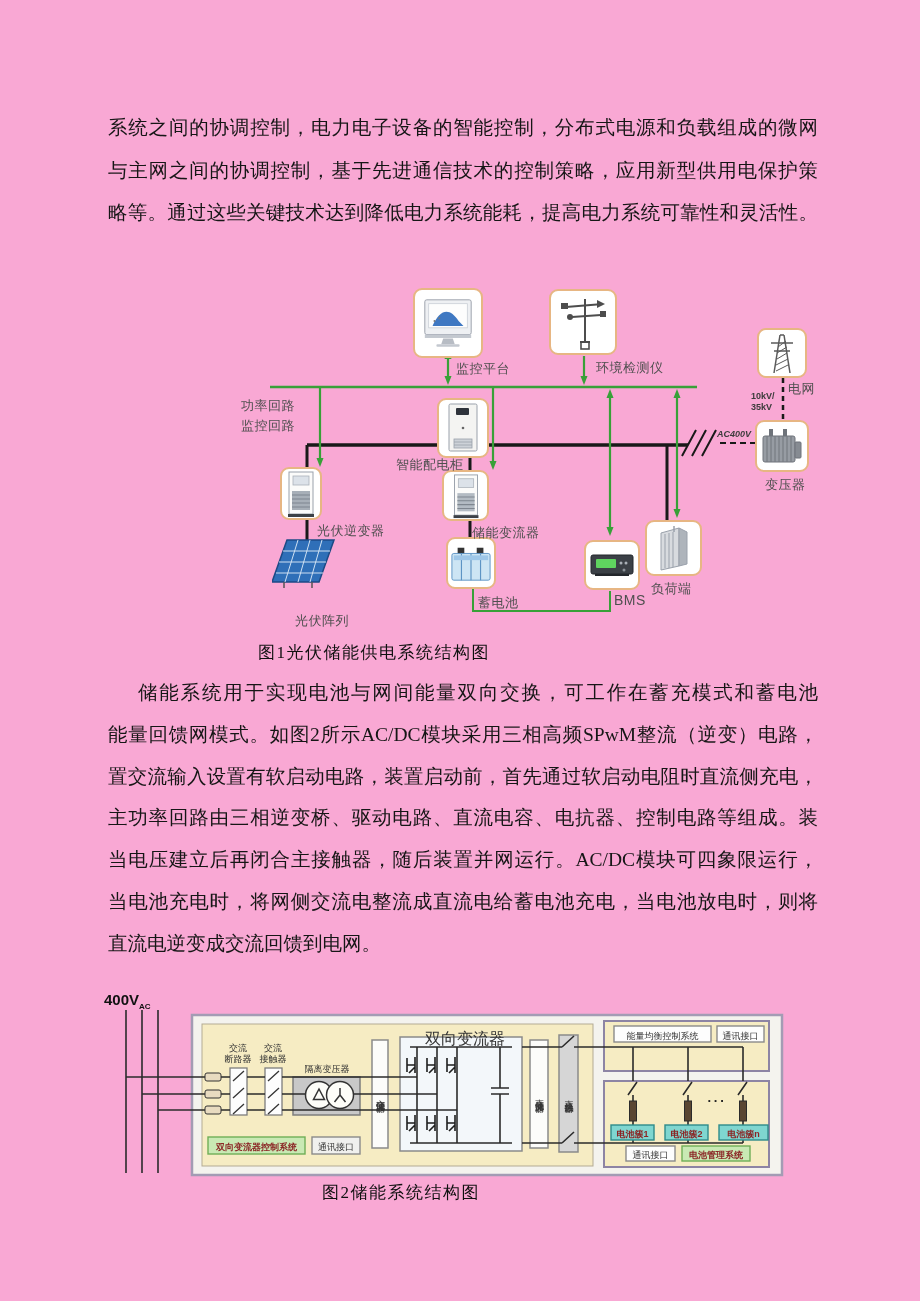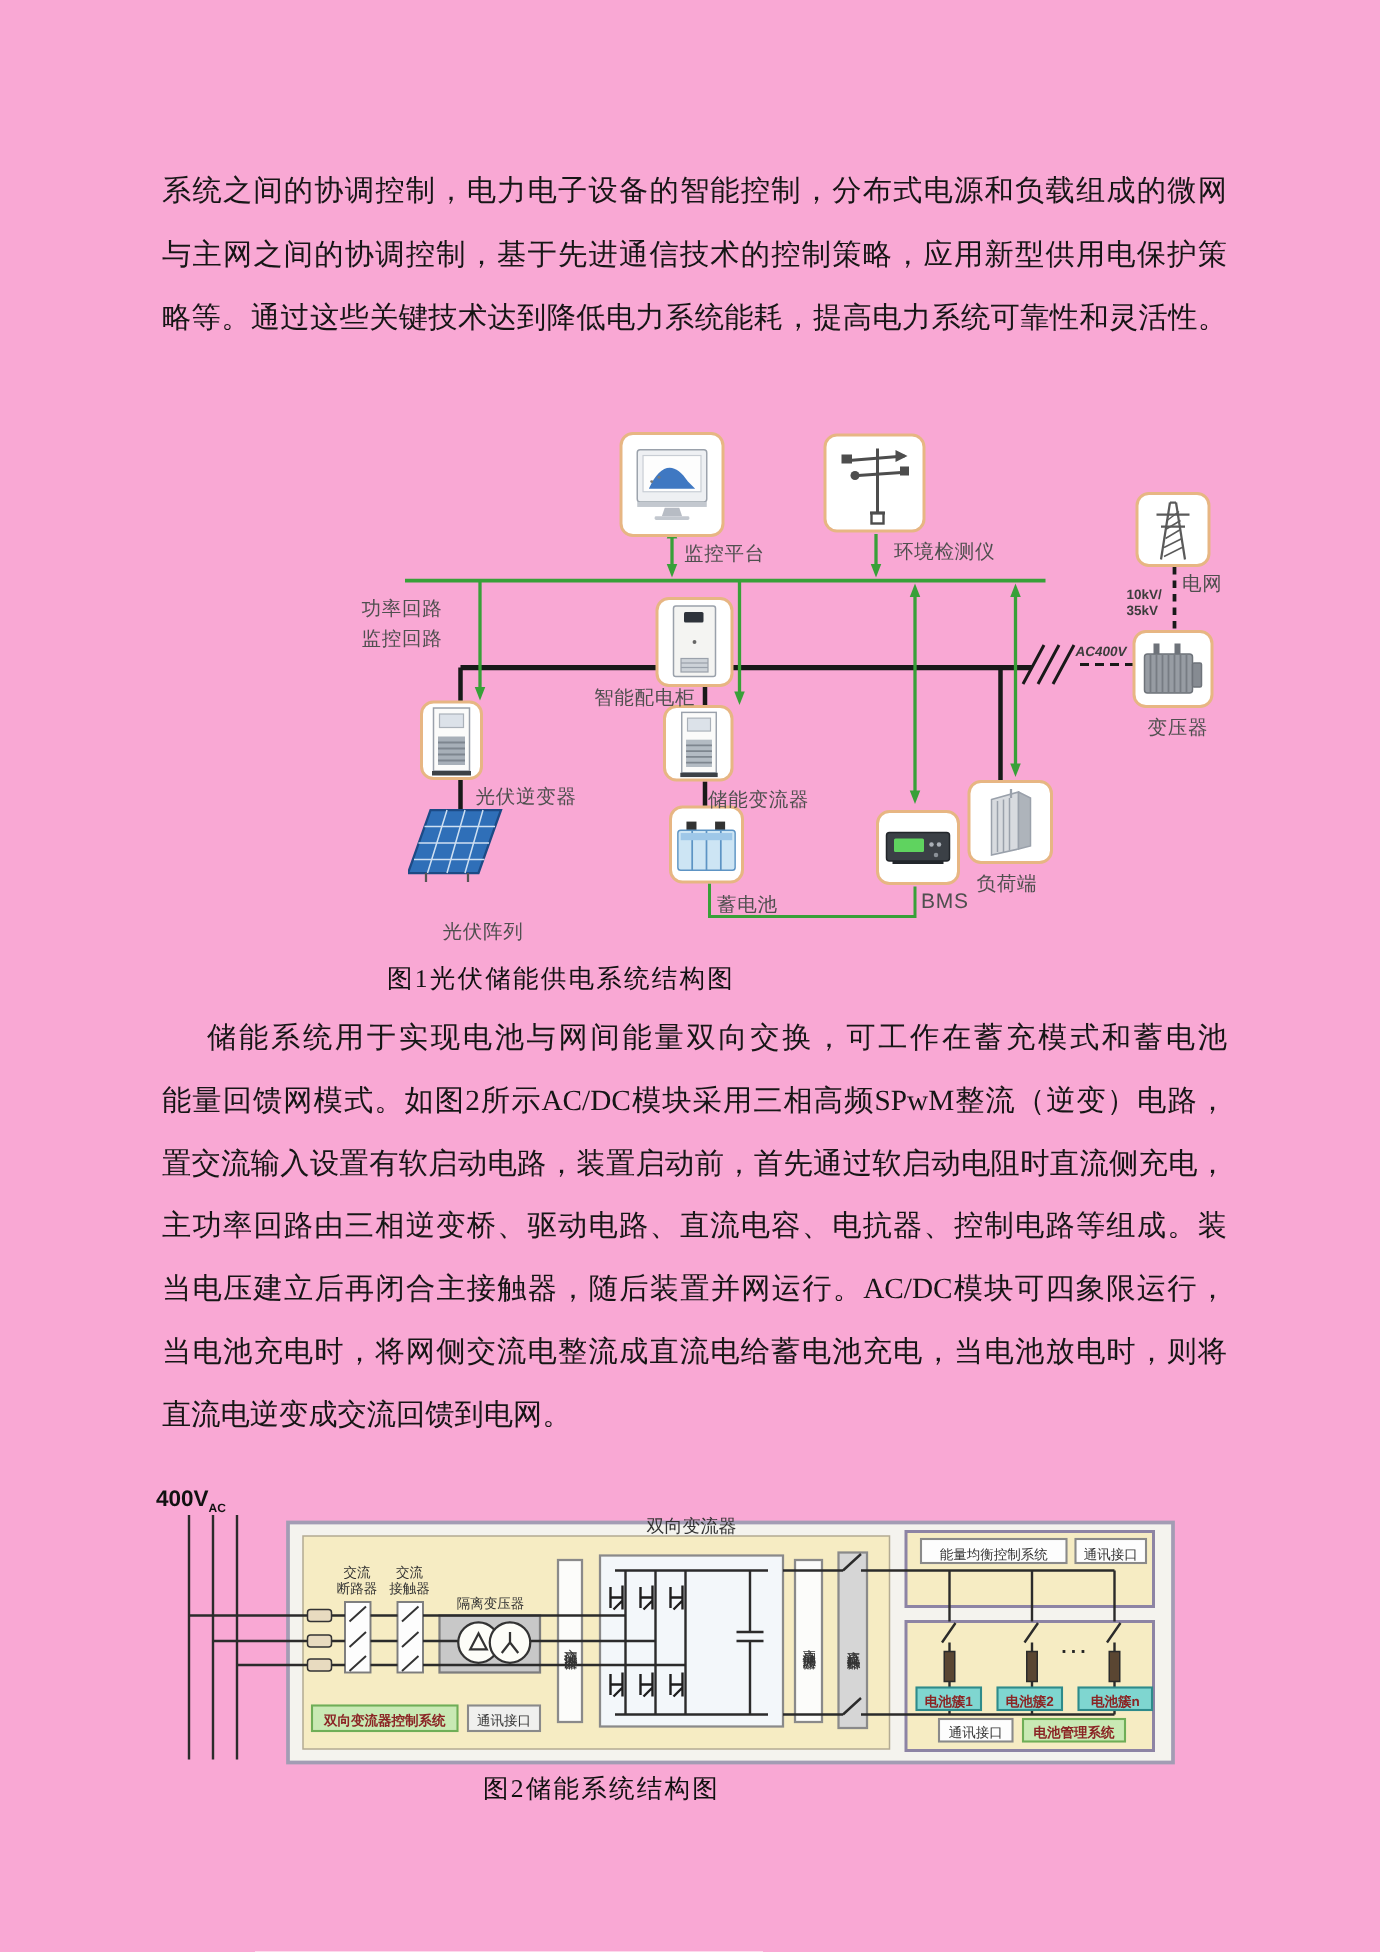--- a/index.html
+++ b/index.html
@@ -299,21 +299,21 @@
     <div class="f2lab" style="left:118px;top:58px;width:40px;line-height:10.5px;">
       <span style="display:block;">交流</span>
       <span style="display:block;">断路器</span>
     </div>
     <div class="f2lab" style="left:153px;top:58px;width:40px;line-height:10.5px;">
       <span style="display:block;">交流</span>
       <span style="display:block;">接触器</span>
     </div>
     <div class="f2lab" style="left:194px;top:78px;width:66px;">隔离变压器</div>
     <div class="f2lab vtext" style="left:271px;top:62px;width:18px;height:96px;">交流侧滤波器</div>
-    <div class="f2lab" style="left:325px;top:24px;width:72px;font-size:12px;">双向变流器</div>
+    <div class="f2lab" style="left:325px;top:44px;width:72px;font-size:16px;text-align:right;">双向变流器</div>
     <div class="f2lab vtext" style="left:429px;top:62px;width:20px;height:96px;">直流侧滤波器</div>
     <div class="f2lab vtext" style="left:459px;top:68px;width:19px;height:85px;">直流接触器</div>
     <div class="f2lab" style="left:514px;top:45px;width:97px;">能量均衡控制系统</div>
     <div class="f2lab" style="left:617px;top:45px;width:47px;">通讯接口</div>
     <div class="f2lab red" style="left:511px;top:143px;width:43px;">电池簇1</div>
     <div class="f2lab red" style="left:565px;top:143px;width:43px;">电池簇2</div>
     <div class="f2lab red" style="left:619px;top:143px;width:49px;">电池簇n</div>
     <div class="f2lab" style="left:602px;top:108px;width:30px;font-size:13px;font-weight:bold;letter-spacing:2px;color:#222;">···</div>
     <div class="f2lab" style="left:526px;top:164px;width:49px;">通讯接口</div>
     <div class="f2lab red" style="left:582px;top:164px;width:68px;">电池管理系统</div>

